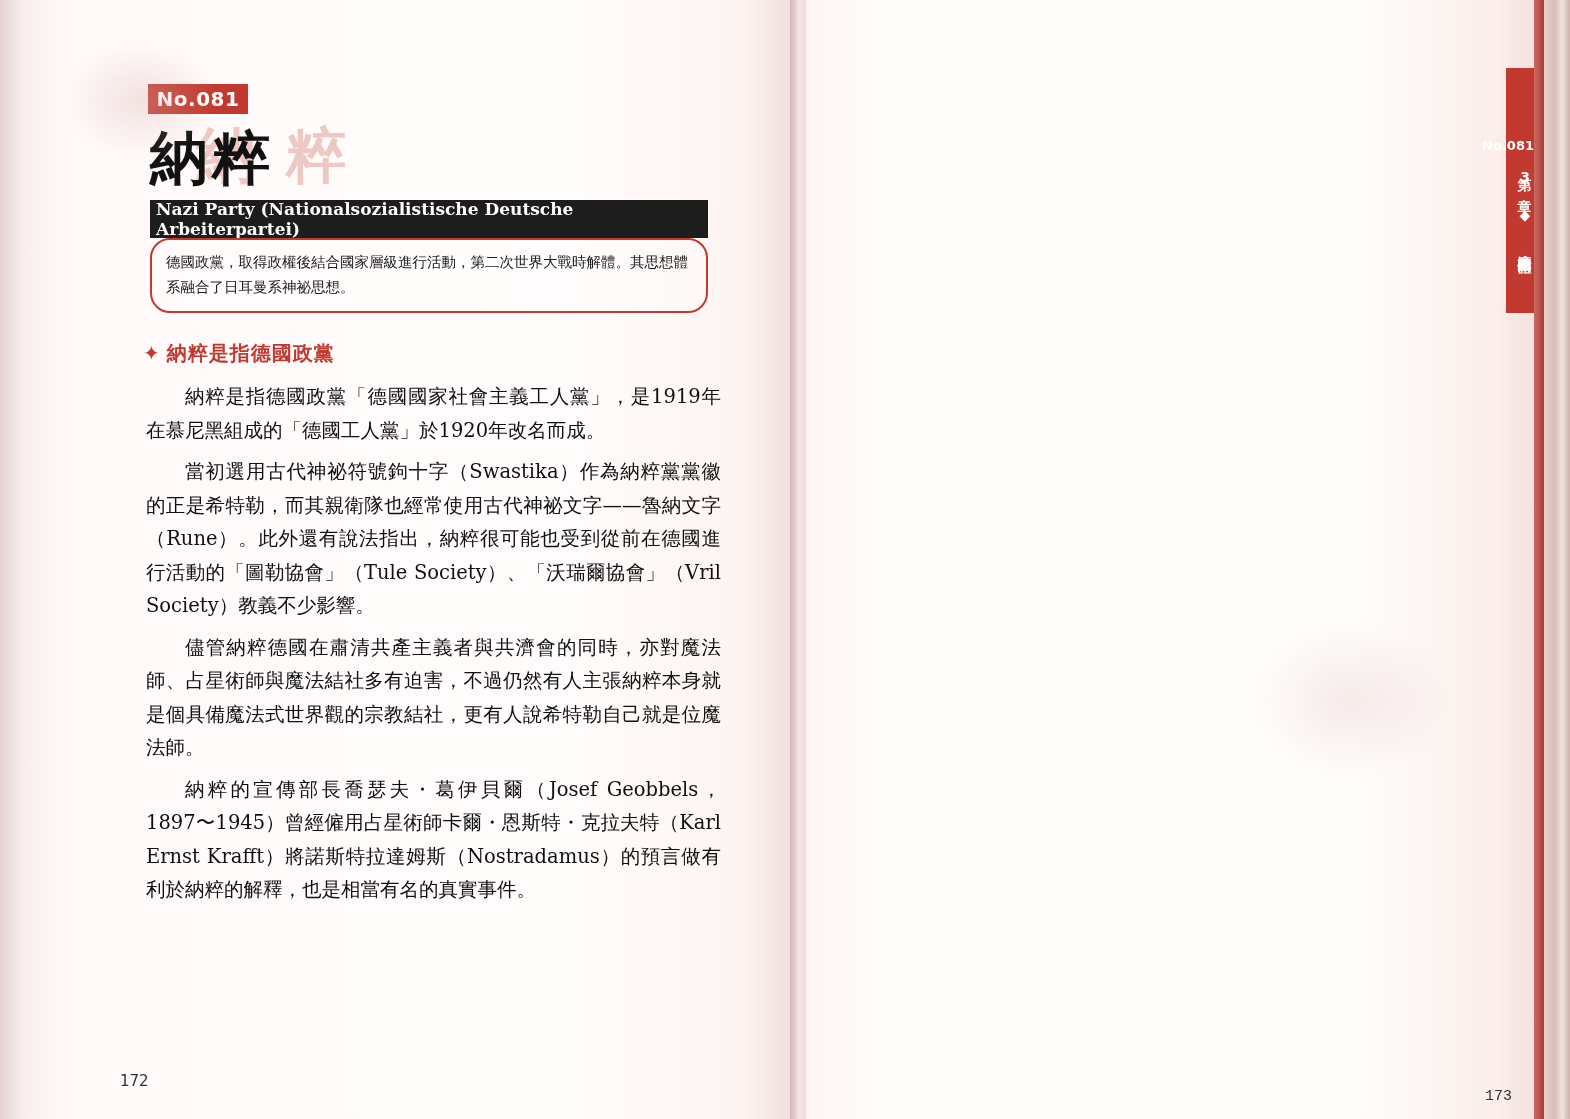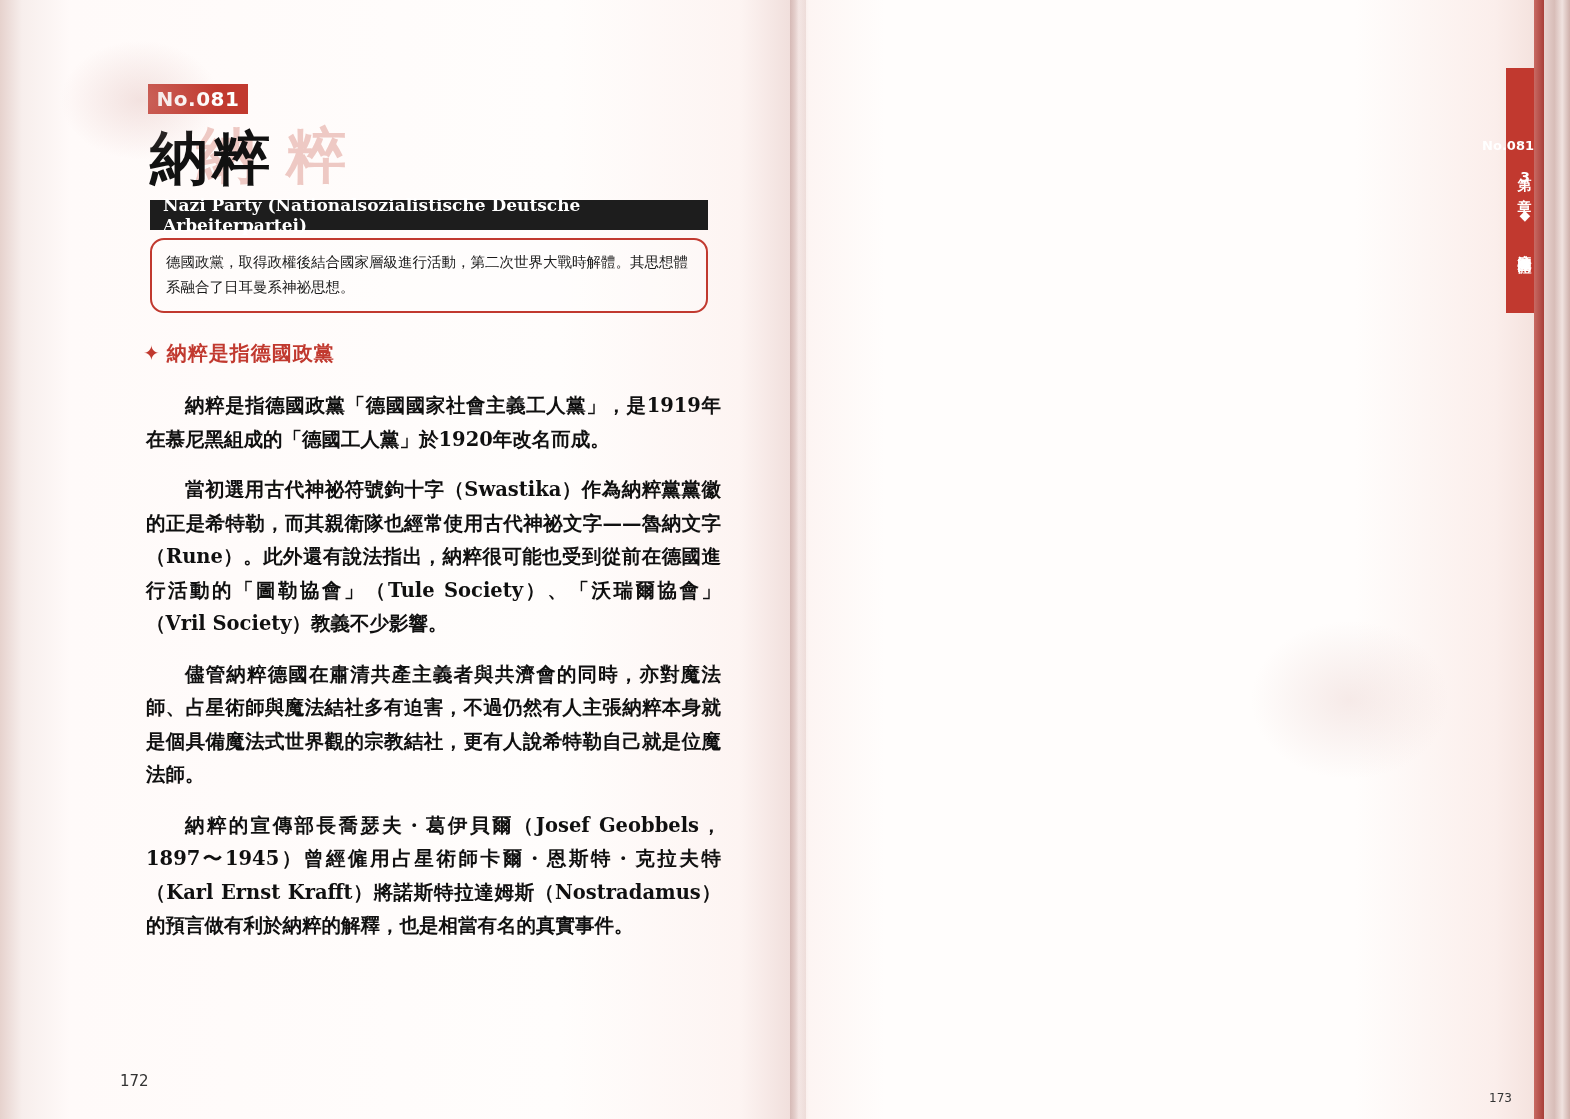--- a/index.html
+++ b/index.html
@@ -41,45 +41,45 @@
     position:absolute;left:150px;top:120px;
     font-size:58px;font-weight:bold;color:#111;letter-spacing:4px;
     font-family:"DejaVu Sans","Liberation Sans",sans-serif;
   }
   .title-ghost{
     position:absolute;left:196px;top:116px;
     font-size:60px;font-weight:bold;color:#e9b9b2;letter-spacing:30px;
     opacity:.75;z-index:0;
   }
   .title-en{
-    position:absolute;left:150px;top:200px;width:558px;height:30px;
+    position:absolute;left:150px;top:200px;width:558px;height:38px;
     background:#1d1d1d;color:#fff;font-size:17px;font-weight:bold;
-    display:flex;align-items:center;padding-left:13px;box-sizing:border-box;
+    display:flex;align-items:center;padding-left:6px;box-sizing:border-box;
     font-family:"DejaVu Serif","Liberation Serif",serif;
   }
   .summary-box{
     position:absolute;left:150px;top:238px;width:558px;
-    border:2px solid #c1392f;border-radius:14px;
+    border:2px solid #c1392f;border-radius:20px;
     padding:10px 14px;box-sizing:border-box;
     font-size:14.5px;line-height:1.75;color:#1a1a1a;
     background:rgba(255,255,255,.25);
   }
   .sec-head{
     position:absolute;left:143px;top:340px;
     font-size:20px;font-weight:bold;color:#c1392f;letter-spacing:1px;
   }
   .sec-head .diamond{color:#c1392f;margin-right:6px;}
   .body-text{
     position:absolute;left:146px;top:372px;width:575px;
     font-size:19.5px;line-height:1.72;color:#101010;text-align:justify;
     font-family:"DejaVu Serif","Liberation Serif",serif;
   }
-  .body-text p{margin:17px 0 1px 0;text-indent:2em;font-weight:bold;}
+  .body-text p{margin:8px 0 1px 0;text-indent:2em;}
   .folio-left{position:absolute;left:120px;bottom:29px;font-size:15px;color:#333;}
-  .folio-right{position:absolute;right:58px;bottom:14px;font-size:12px;color:#333;}
+  .folio-right{position:absolute;right:58px;bottom:14px;font-size:15px;color:#333;font-family:Liberation Mono, monospace;}
   .side-tab{
     position:absolute;right:36px;top:68px;width:28px;height:245px;
     background:#c1392f;color:#fff;
     writing-mode:vertical-rl;text-orientation:upright;
     font-size:14px;font-weight:bold;letter-spacing:2px;
     display:flex;align-items:flex-start;justify-content:center;padding-top:8px;box-sizing:border-box;
   }
   .side-tab .no{letter-spacing:0;writing-mode:horizontal-tb;transform:rotate(0deg);
     font-size:13px;margin-bottom:14px;}
 

